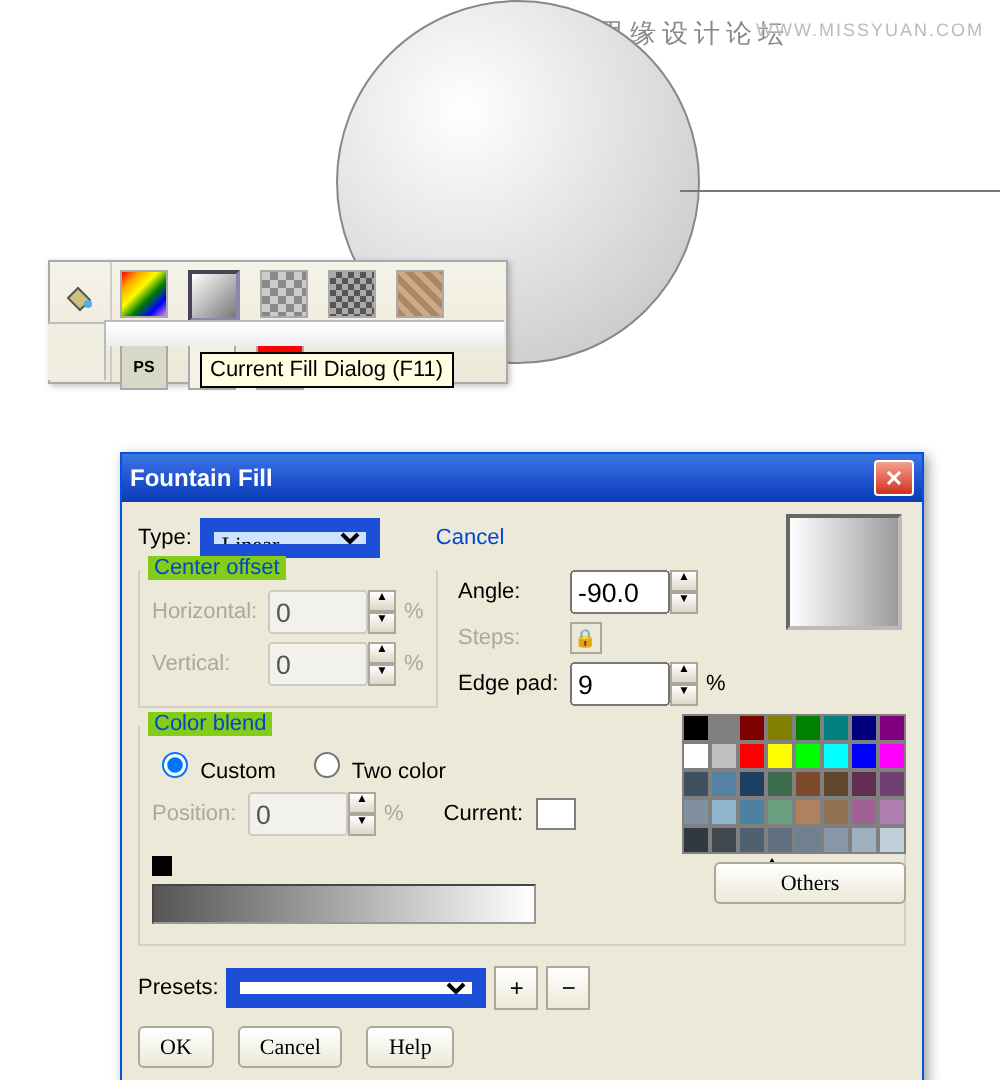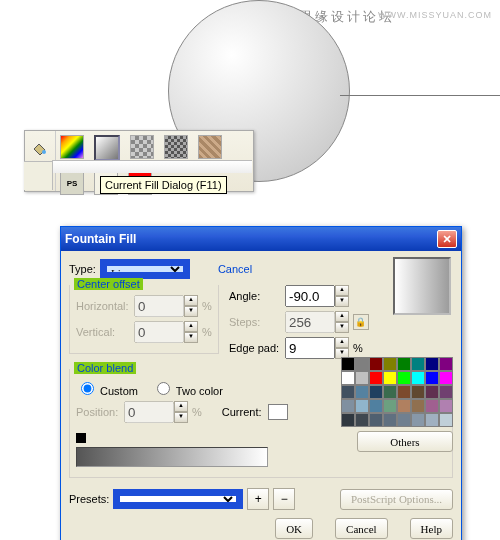--- a/index.html
+++ b/index.html
@@ -47,21 +47,21 @@
 
 .palette{position:absolute;right:8px;top:106px;display:flex;flex-direction:column;gap:0}
 .palrow{display:flex}
 .palrow div{width:14px;height:14px;border:1px solid #808080;box-sizing:border-box}
 .othersbtn{margin-top:4px;width:96px;height:20px;align-self:flex-end}
 
 .btn{background:linear-gradient(#fff,#ece9d8);border:1px solid #aca899;border-radius:3px;height:21px;padding:0 10px;font-family:Tahoma;font-size:11px;cursor:pointer}
 .btn.dis{color:#aca899}
 .gradbar{width:190px;height:18px;background:linear-gradient(90deg,#555 0%,#fff 100%);border:1px inset #999;position:relative}
 .cur{width:18px;height:14px;background:#fff;border:1px solid #808080;display:inline-block;margin-left:2px}
-.dlgbtns{display:flex;justify-content:flex-end;gap:22px;margin-top:8px}
+.dlgbtns{display:flex;gap:12px;margin-top:8px}
 .sqbtn{width:20px;height:20px;border:1px solid #aca899;background:linear-gradient(#fff,#ece9d8);display:inline-flex;align-items:center;justify-content:center;font-size:12px}
 </style>
 </head>
 <body>
 
 <div class="watermark1">思缘设计论坛</div>
 <div class="watermark2">WWW.MISSYUAN.COM</div>
 
 <div class="circle"></div>
 <div class="hline"></div>
@@ -144,27 +144,20 @@
             <div class="spinner">
               <input value="-90.0" style="">
               <div class="spinarrows">
                 <div>▲</div>
                 <div>▼</div>
               </div>
             </div>
           </div>
         <div class="row">
             <span class="lbl dis" style="width:52px">Steps:</span>
-            <div class="spinner">
-              <input disabled="" value="256" style="">
-              <div class="spinarrows">
-                <div>▲</div>
-                <div>▼</div>
-              </div>
-            </div>
             <span class="lockicon">🔒</span>
           </div>
         <div class="row">
             <span class="lbl" style="width:52px">Edge pad:</span>
             <div class="spinner">
               <input value="9" style="">
               <div class="spinarrows">
                 <div>▲</div>
                 <div>▼</div>
               </div>
@@ -257,21 +250,20 @@
         </div>
       <button class="btn othersbtn">Others</button>
     </div>
 
     <div class="row" style="margin-top:10px">
       <span class="lbl">Presets:</span>
       <select style="width:130px"><option></option></select>
       <span class="sqbtn">+</span>
       <span class="sqbtn">−</span>
       <span style="flex:1"></span>
-      <button class="btn dis" disabled="">PostScript Options...</button>
     </div>
 
     <div class="dlgbtns">
       <button class="btn">OK</button>
       <button class="btn">Cancel</button>
       <button class="btn">Help</button>
     </div>
   </div>
 </div>
 

